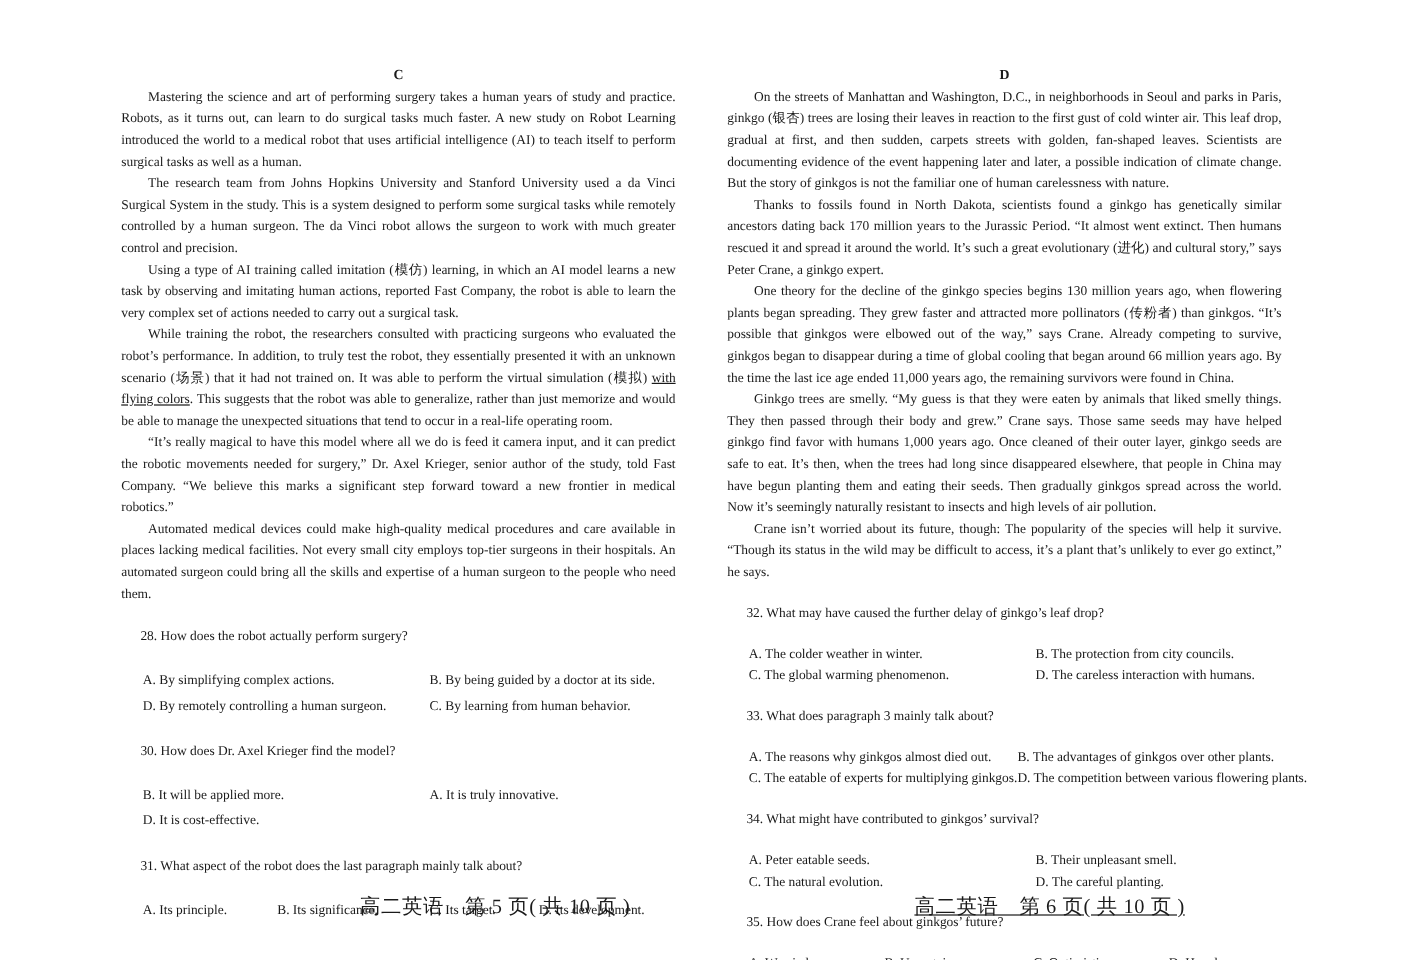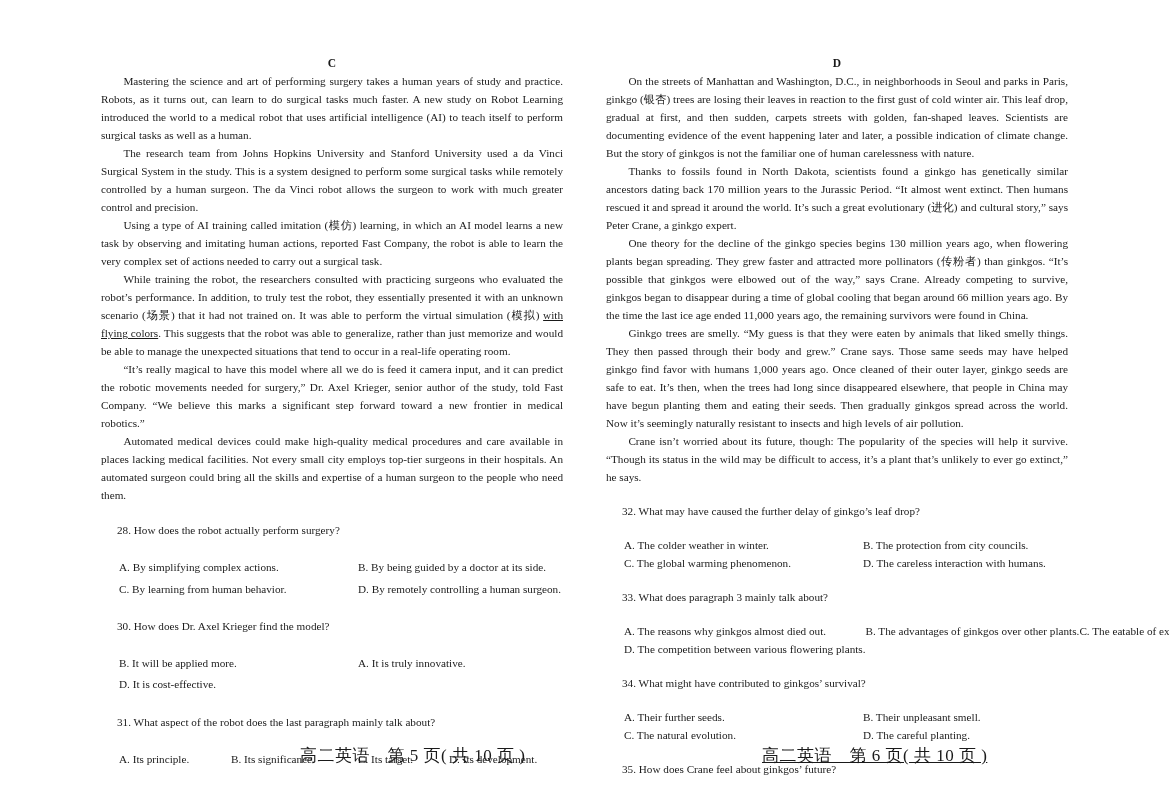--- a/index.html
+++ b/index.html
@@ -11,21 +11,21 @@
   .section-letter { text-align: center; font-weight: bold; font-size: 11.5px; height: 18px; }
   .para { text-align: justify; text-indent: 2em; margin: 0; }
   .u { text-decoration: underline; }
   .questions { margin-top: 14px; }
   .col-right .questions { margin-top: 14px; }
   .q { margin: 16px; }
   .opts { display: grid; padding-left: 18px; }
   .opts.two { grid-template-columns: 239px 1fr; }
   .opts.four { grid-template-columns: 112px 127px 91px 1fr; }
   .opts.four-r { grid-template-columns: 113px 124px 113px 1fr; }
-  .opts.one { grid-template-columns: 1fr 1fr 1fr; }
+  .opts.one { grid-template-columns: 1fr 1fr; }
   .col-left .q, .col-left .opts span { line-height: 21.3px; }
   .opt { white-space: nowrap; }
   .footer { position: absolute; top: 744px; font-size: 17px; letter-spacing: 0.5px; }
   .footer-left { left: 300px; }
   .footer-right { left: 762px; text-decoration: underline; }
 </style>
 </head>
 <body>
 
 <div class="col col-left">
@@ -36,22 +36,22 @@
   <p class="para"><span>While training the robot, the researchers consulted with practicing surgeons who evaluated the robot’s performance. In addition, to truly test the robot, they essentially presented it with an unknown scenario (场景) that it had not trained on. It was able to perform the virtual simulation (模拟) </span><span class="u">with flying colors</span><span>. This suggests that the robot was able to generalize, rather than just memorize and would be able to manage the unexpected situations that tend to occur in a real-life operating room.</span></p>
   <p class="para">“It’s really magical to have this model where all we do is feed it camera input, and it can predict the robotic movements needed for surgery,” Dr. Axel Krieger, senior author of the study, told Fast Company. “We believe this marks a significant step forward toward a new frontier in medical robotics.”</p>
   <p class="para">Automated medical devices could make high-quality medical procedures and care available in places lacking medical facilities. Not every small city employs top-tier surgeons in their hospitals. An automated surgeon could bring all the skills and expertise of a human surgeon to the people who need them.</p>
 
   <div class="questions">
     <div>
       <p class="q">28. How does the robot actually perform surgery?</p>
       <div class="opts two">
         <span class="opt">A. By simplifying complex actions.</span>
         <span class="opt">B. By being guided by a doctor at its side.</span>
+        <span class="opt">D. By remotely controlling a human surgeon.</span>
         <span class="opt">C. By learning from human behavior.</span>
-        <span class="opt">D. By remotely controlling a human surgeon.</span>
       </div>
     </div>
     <div>
       <p class="q">30. How does Dr. Axel Krieger find the model?</p>
       <div class="opts two">
         <span class="opt">B. It will be applied more.</span>
         <span class="opt">A. It is truly innovative.</span>
         <span class="opt">D. It is cost-effective.</span>
       </div>
     </div>
@@ -90,21 +90,21 @@
       <div class="opts one">
         <span class="opt">A. The reasons why ginkgos almost died out.</span>
         <span class="opt">B. The advantages of ginkgos over other plants.</span>
         <span class="opt">C. The eatable of experts for multiplying ginkgos.</span>
         <span class="opt">D. The competition between various flowering plants.</span>
       </div>
     </div>
     <div>
       <p class="q">34. What might have contributed to ginkgos’ survival?</p>
       <div class="opts two">
-        <span class="opt">A. Their further seeds.</span>
+        <span class="opt">A. Peter eatable seeds.</span>
         <span class="opt">B. Their unpleasant smell.</span>
         <span class="opt">C. The natural evolution.</span>
         <span class="opt">D. The careful planting.</span>
       </div>
     </div>
     <div>
       <p class="q">35. How does Crane feel about ginkgos’ future?</p>
       <div class="opts four-r">
         <span class="opt">A. Worried.</span>
         <span class="opt">B. Uncertain.</span>

